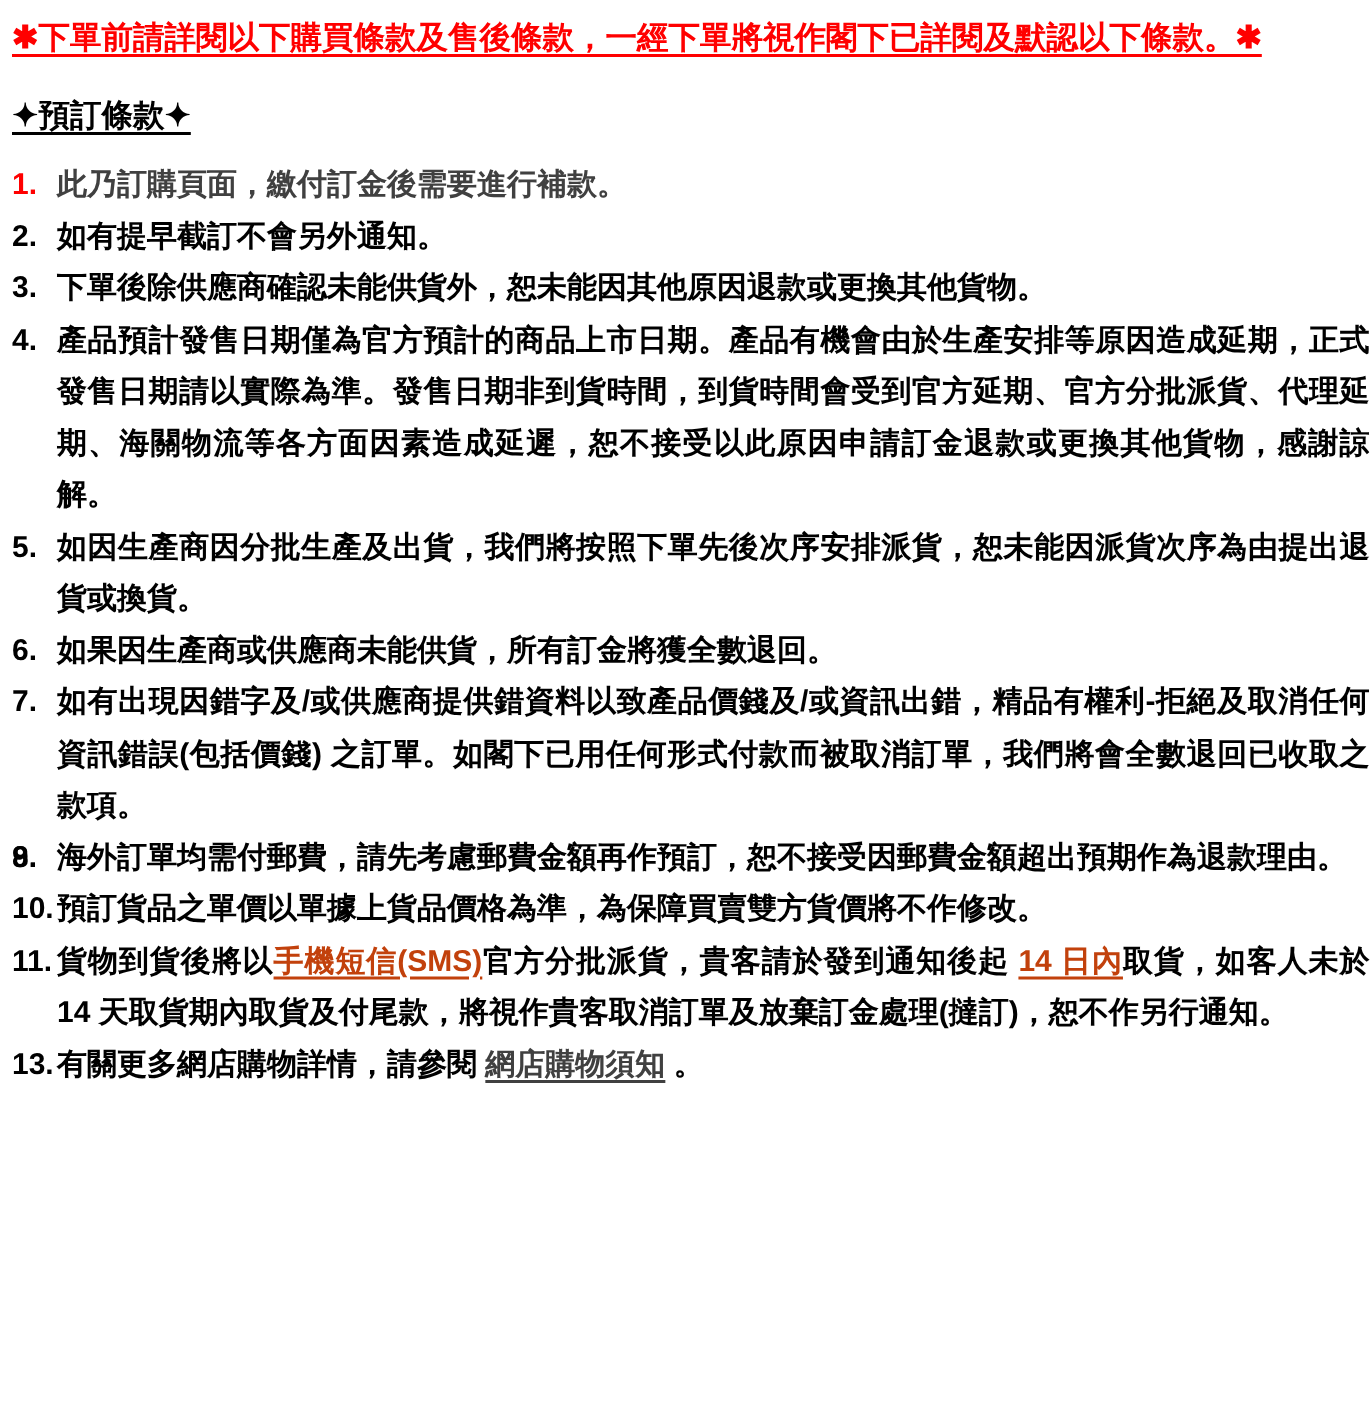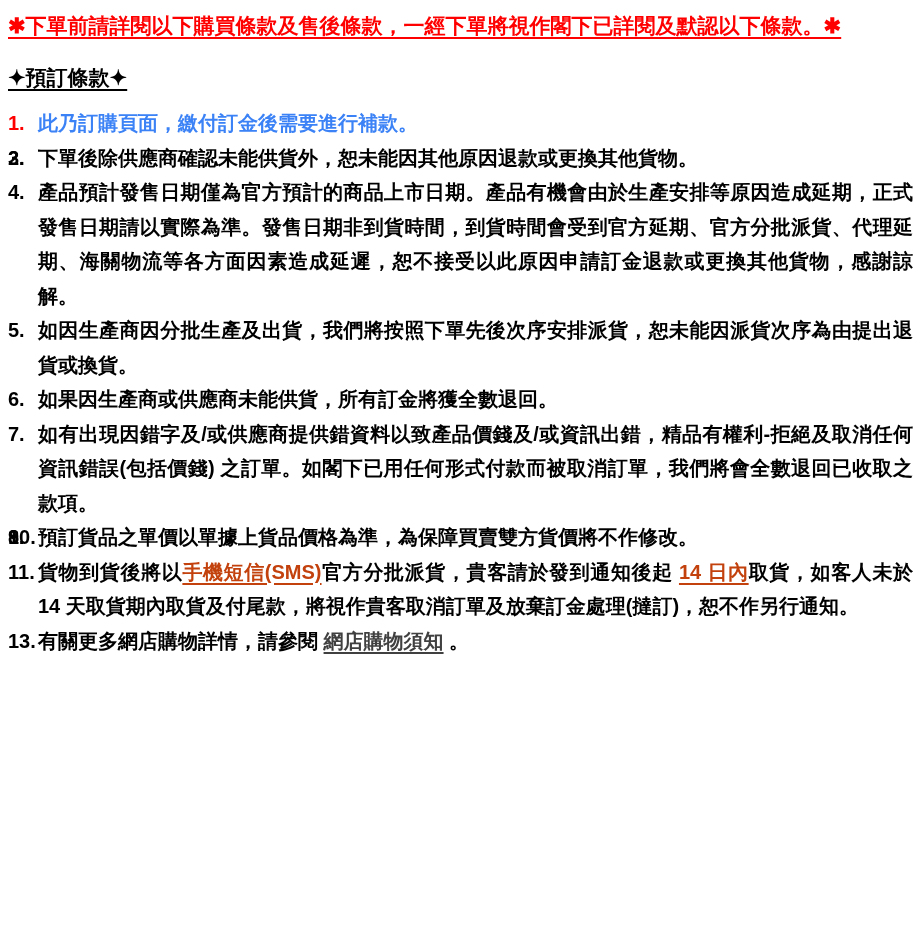--- a/index.html
+++ b/index.html
@@ -47,21 +47,21 @@
     position: relative;
     padding-left: 30px;
     text-align: justify;
   }
   .term-number {
     position: absolute;
     left: 0;
     top: 0;
   }
   .seg-normal { color: #000000; }
-  .seg-red { color: #3b82f6; }
+  .seg-red { color: #404040; }
   .num-red { color: #ff0000; }
   .seg-red-underline {
     color: #c2410c;
     text-decoration: underline;
     text-decoration-thickness: 2px;
     text-underline-offset: 4px;
   }
   .seg-link {
     color: #404040;
     text-decoration: underline;
@@ -76,26 +76,26 @@
 <div class="page">
 
   <div class="header-notice">✱下單前請詳閱以下購買條款及售後條款，一經下單將視作閣下已詳閱及默認以下條款。✱</div>
 
   <div>
     <span class="section-title">✦預訂條款✦</span>
   </div>
 
   <ol class="terms">
       <li><span class="term-number num-red">1.</span><span><span class="seg-red">此乃訂購頁面，繳付訂金後需要進行補款。</span></span></li>
-      <li><span class="term-number">2.</span></li>
+      <li><span class="term-number">2.</span><span><span class="seg-normal">如有提早截訂不會另外通知。</span></span></li>
       <li><span class="term-number">3.</span><span><span class="seg-normal">下單後除供應商確認未能供貨外，恕未能因其他原因退款或更換其他貨物。</span></span></li>
       <li><span class="term-number">4.</span><span><span class="seg-normal">產品預計發售日期僅為官方預計的商品上市日期。產品有機會由於生產安排等原因造成延期，正式發售日期請以實際為準。發售日期非到貨時間，到貨時間會受到官方延期、官方分批派貨、代理延期、海關物流等各方面因素造成延遲，恕不接受以此原因申請訂金退款或更換其他貨物，感謝諒解。</span></span></li>
       <li><span class="term-number">5.</span><span><span class="seg-normal">如因生產商因分批生產及出貨，我們將按照下單先後次序安排派貨，恕未能因派貨次序為由提出退貨或換貨。</span></span></li>
       <li><span class="term-number">6.</span><span><span class="seg-normal">如果因生產商或供應商未能供貨，所有訂金將獲全數退回。</span></span></li>
       <li><span class="term-number">7.</span><span><span class="seg-normal">如有出現因錯字及/或供應商提供錯資料以致產品價錢及/或資訊出錯，精品有權利-拒絕及取消任何資訊錯誤(包括價錢) 之訂單。如閣下已用任何形式付款而被取消訂單，我們將會全數退回已收取之款項。</span></span></li>
       <li><span class="term-number">8.</span></li>
-      <li><span class="term-number">9.</span></li>
+      <li><span class="term-number">9.</span><span><span class="seg-normal">海外訂單均需付郵費，請先考慮郵費金額再作預訂，恕不接受因郵費金額超出預期作為退款理由。</span></span></li>
       <li><span class="term-number">10.</span><span><span class="seg-normal">預訂貨品之單價以單據上貨品價格為準，為保障買賣雙方貨價將不作修改。</span></span></li>
       <li><span class="term-number">11.</span><span><span class="seg-normal">貨物到貨後將以</span><span class="seg-red-underline">手機短信(SMS)</span><span class="seg-normal">官方分批派貨，貴客請於發到通知後起 </span><span class="seg-red-underline">14 日內</span><span class="seg-normal">取貨，如客人未於 14 天取貨期內取貨及付尾款，將視作貴客取消訂單及放棄訂金處理(撻訂)，恕不作另行通知。</span></span></li>
       <li><span class="term-number">13.</span><span><span class="seg-normal">有關更多網店購物詳情，請參閱 </span><span class="seg-link">網店購物須知</span><span class="seg-normal"> 。</span></span></li>
     </ol>
 
 </div>
 
 </body></html>

